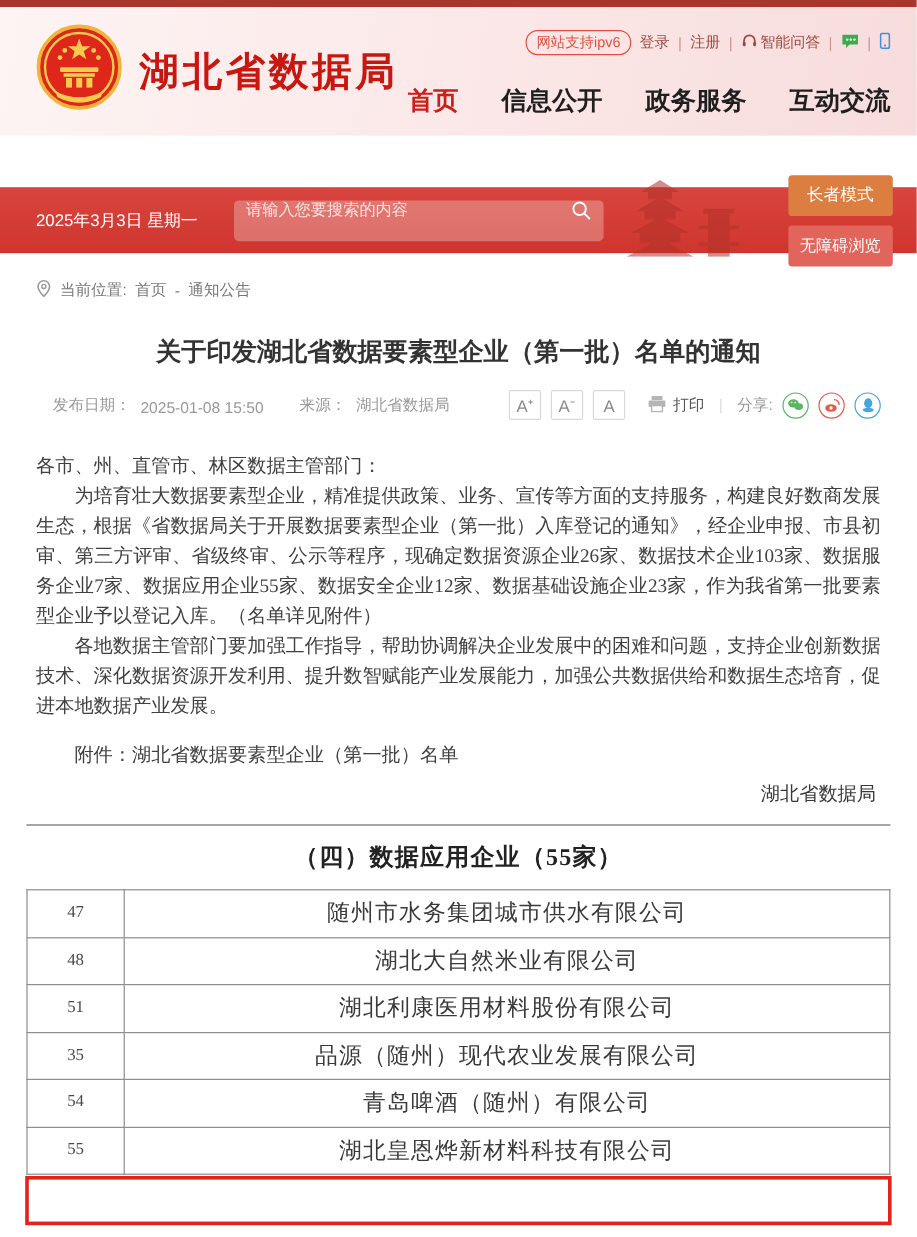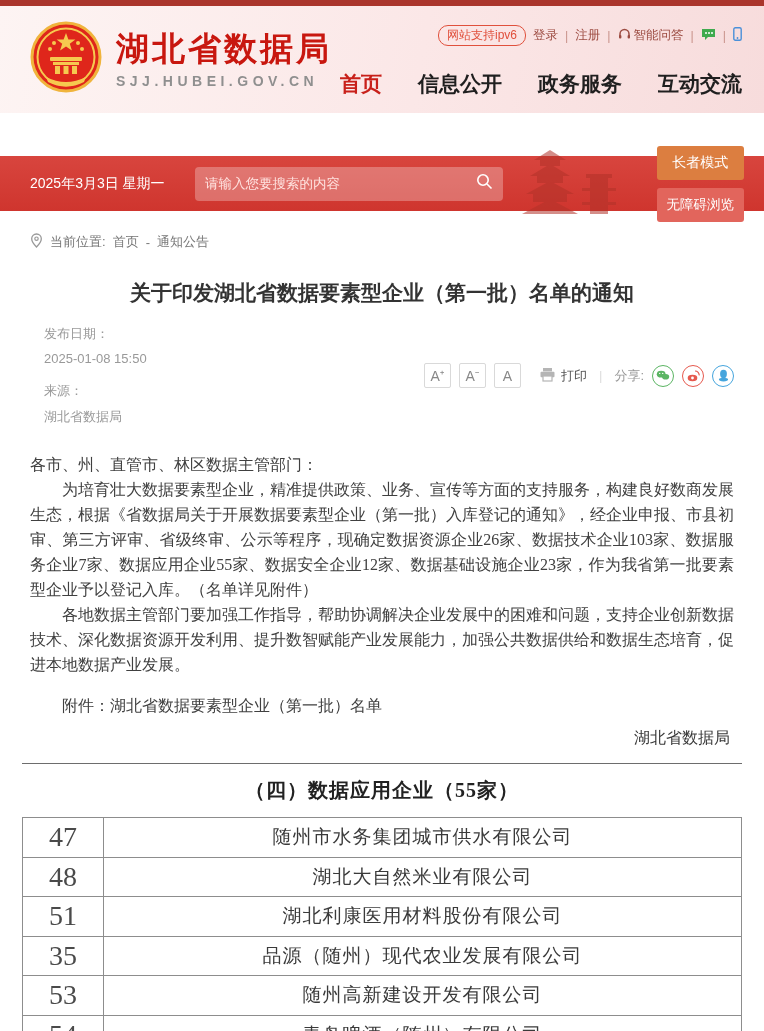--- a/index.html
+++ b/index.html
@@ -20,36 +20,36 @@
   .u-link { cursor:pointer; }
   .u-sep { color:#c9948c; }
   .qa { display:flex; align-items:center; gap:3px; cursor:pointer; }
   .nav { display:flex; gap:36px; }
   .nav-item { font-size:21px; font-weight:bold; color:#1f1f1f; cursor:pointer; }
   .nav-item.active { color:#c8201a; }
 
   
   .redbar { height:55px; background:linear-gradient(180deg,#d8453e,#cf352e); display:flex; align-items:center; padding:0 20px 0 30px; position:relative;margin-top:43px; }
   .bar-date { color:#fff; font-size:14px; width:165px; }
-  .searchbox { width:308px; height:34px; background:rgba(255,255,255,0.28); border-radius:4px; display:flex; align-items:center; padding:0 10px; }
+  .searchbox { width:308px; height:34px; background:rgba(255,255,255,0.28); border-radius:4px; display:flex; align-items:flex-start; padding:0 10px; }
   .searchbox input { flex:1; background:transparent; border:none; outline:none; color:#fff; font-size:13.5px; font-family:"Liberation Sans",sans-serif; }
   .searchbox input::placeholder { color:#ffe3e0; }
   .pagoda { position:absolute; left:520px; top:-12px; opacity:.55; pointer-events:none; }
   .bar-buttons { margin-left:auto; display:flex; gap:8px; z-index:2;flex-direction:column; }
   .btn-elder { background:#dc7e40; color:#fff; font-size:14px; border:none; height:34px; padding:0 14px; border-radius:3px; cursor:pointer; font-family:"Liberation Sans",sans-serif; }
   .btn-access { background:#e2655c; color:#fff; font-size:13.5px; border:none; height:34px; padding:0 10px; border-radius:3px; cursor:pointer; font-family:"Liberation Sans",sans-serif; }
 
   
   .breadcrumb { display:flex; align-items:center; gap:7px; padding:22px 0 0 30px; font-size:13px; color:#777; }
   .breadcrumb .crumb { cursor:pointer; }
 
   
   .article-title { text-align:center; font-size:21px; font-weight:bold; color:#333; margin-top:28px; }
   .meta-row { display:flex; align-items:center; margin:18px 30px 0 44px; font-size:13px; color:#999; }
-  .meta-left { display:flex; gap:8px; align-items:flex-start;flex-direction:column; }
+  .meta-left { display:flex; gap:8px; align-items:flex-end; }
   .meta-right { margin-left:auto; display:flex; align-items:center; gap:8px; }
   .font-btn { width:27px; height:25px; border:1px solid #d9d9d9; background:#fff; border-radius:2px; color:#888; font-size:14px; display:flex; align-items:center; justify-content:center; cursor:pointer; }
   .print-group { display:flex; align-items:flex-end; gap:5px; margin-left:10px; color:#555; cursor:pointer; }
   .share-sep { color:#ddd; margin:0 4px; }
   .share-label { color:#999; }
   .share-icon { width:22px; height:22px; border-radius:50%; display:flex; align-items:center; justify-content:center; cursor:pointer; background:#fff; }
   .share-wechat { border:1.5px solid #5bb563; }
   .share-weibo  { border:1.5px solid #e6594e; }
   .share-qq     { border:1.5px solid #45a5dd; }
 
@@ -60,21 +60,21 @@
   .signature { font-family:"Liberation Serif", serif; font-size:16px; color:#383838; text-align:right; margin:10px 34px 0 0; }
 
   .divider { margin:14px 22px 0 22px; border-top:1px solid #6d6d6d; }
 
   .section-title { text-align:center; font-family:"Liberation Serif", serif; font-weight:bold; font-size:20px; color:#222; margin-top:13px; letter-spacing:1px; }
 
   
   .table-wrap { position:relative; margin:13px 22px 0 22px; }
   table.ent { width:100%; border-collapse:collapse; table-layout:fixed; font-family:"Liberation Serif", serif; color:#3a3a3a; }
   table.ent td { border:1px solid #8d8d8d; height:39.5px; text-align:center; vertical-align:middle; }
-  td.num { width:81px; font-size:28px; color:#4a4a4a; }
+  td.num { width:81px; font-size:14px; color:#4a4a4a; }
   td.name { font-size:19px; letter-spacing:1px; }
   .highlight-box { position:absolute; left:-1px; right:-1px; height:41px; border:3px solid #e1231a; pointer-events:none; }
 </style>
 </head>
 <body>
 
 <div class="top-strip"></div>
 
 <div class="header">
   <div class="brand">
@@ -91,21 +91,20 @@
         <rect x="20" y="36" width="32" height="4" rx="1" fill="#f6c94f"></rect>
         <rect x="23" y="41" width="26" height="3" fill="#f6c94f"></rect>
         <rect x="25" y="45" width="5" height="8" fill="#f6c94f"></rect>
           <rect x="33.5" y="45" width="5" height="8" fill="#f6c94f"></rect>
           <rect x="42" y="45" width="5" height="8" fill="#f6c94f"></rect>
         <path d="M16 56 Q36 66 56 56 L54 61 Q36 70 18 61 Z" fill="#f6c94f"></path>
       </svg>
     </span>
     <div class="brand-text">
       <div class="site-name">湖北省数据局</div>
-      <div class="site-domain">SJJ.HUBEI.GOV.CN</div>
     </div>
   </div>
 
   <div class="header-right">
     <div class="utility">
       <span class="ipv6-pill">网站支持ipv6</span>
       <span class="u-link">登录</span>
       <span class="u-sep">|</span>
       <span class="u-link">注册</span>
       <span class="u-sep">|</span>
@@ -267,24 +266,20 @@
       </tr>
       <tr>
         <td class="num">51</td>
         <td class="name">湖北利康医用材料股份有限公司</td>
       </tr>
       <tr>
         <td class="num">35</td>
         <td class="name">品源（随州）现代农业发展有限公司</td>
       </tr>
       <tr>
-        <td class="num">53</td>
-        <td class="name">随州高新建设开发有限公司</td>
-      </tr>
-      <tr>
         <td class="num">54</td>
         <td class="name">青岛啤酒（随州）有限公司</td>
       </tr>
       <tr>
         <td class="num">55</td>
         <td class="name">湖北皇恩烨新材料科技有限公司</td>
       </tr>
     </tbody>
   </table>
   <div class="highlight-box" style="top:239px;"></div>

